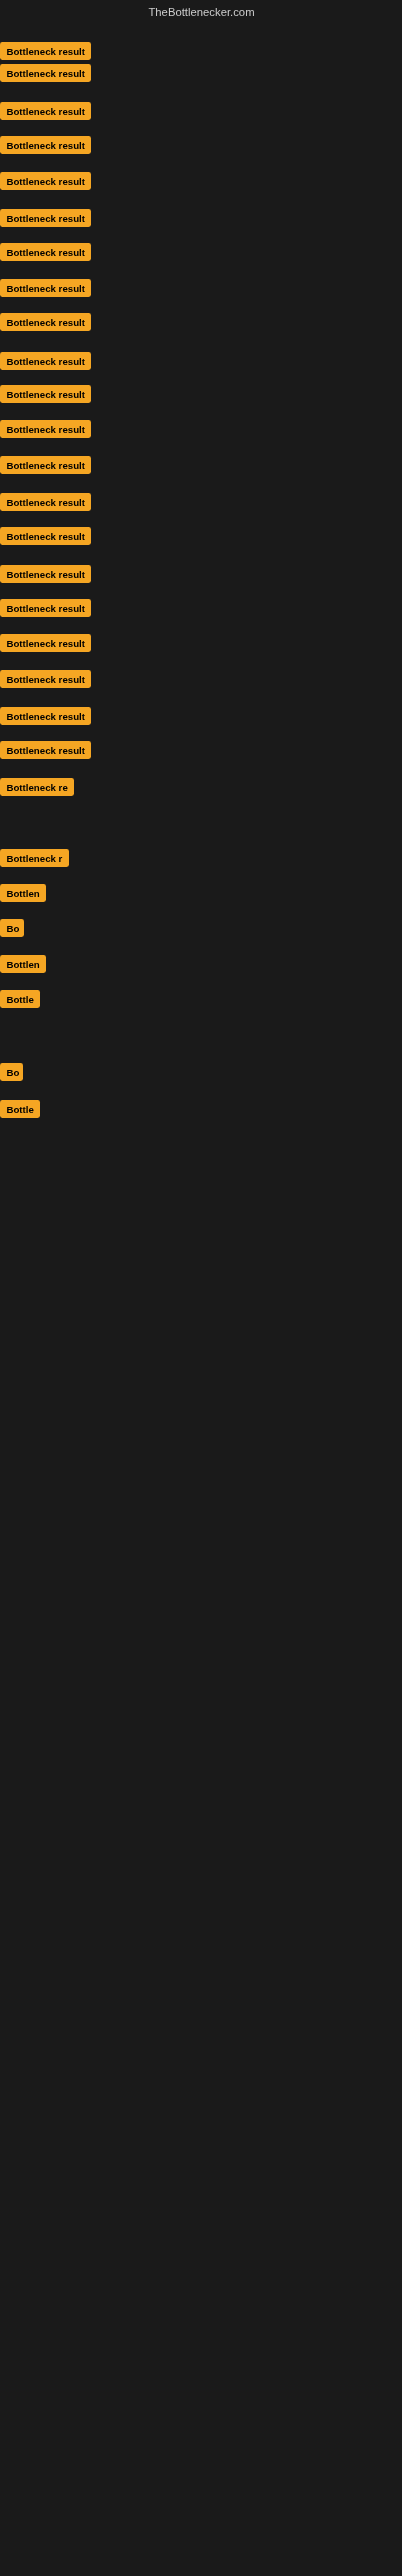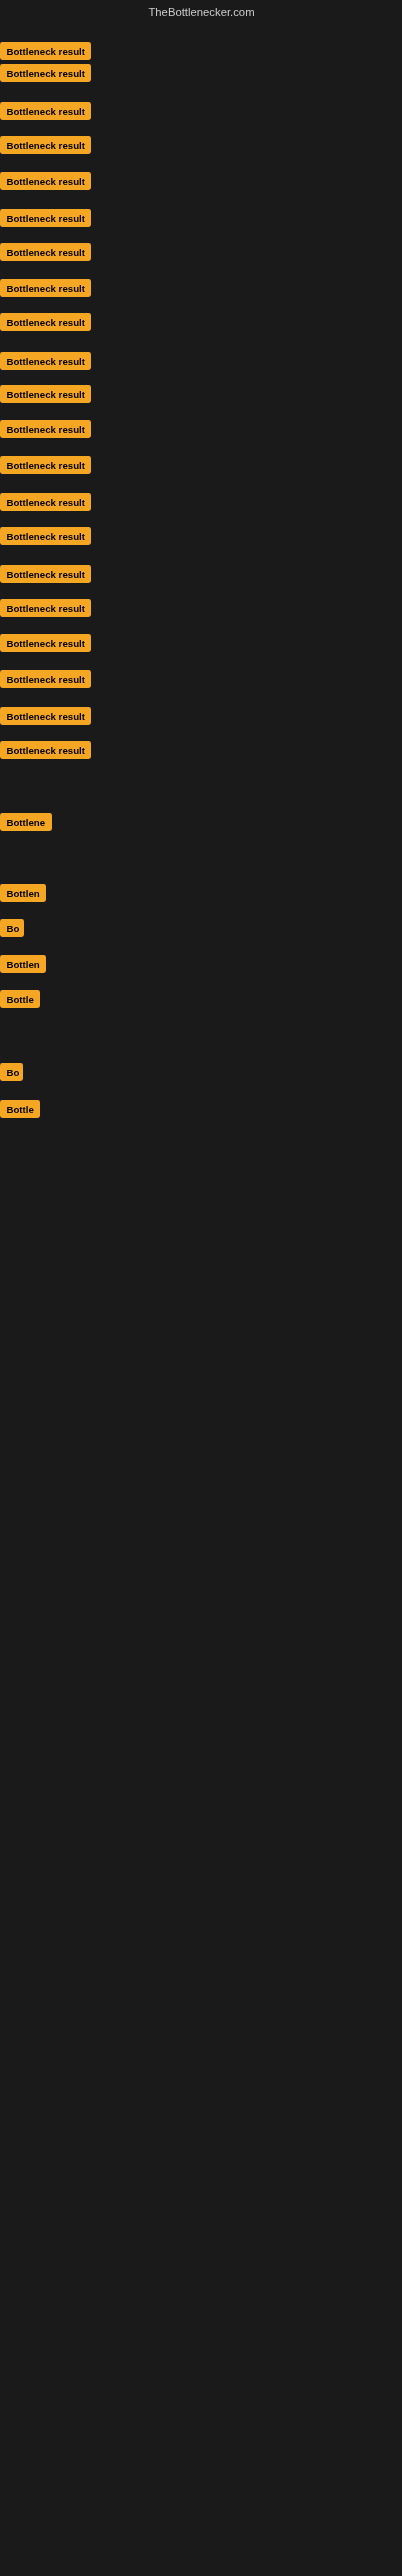--- a/index.html
+++ b/index.html
@@ -59,21 +59,22 @@
       <div style="position: absolute; top: 399px; left: 0px; width: 100%;"><span class="bottleneck-badge" style="max-width: 97px;">Bottleneck result</span></div>
       <div style="position: absolute; top: 435px; left: 0px; width: 100%;"><span class="bottleneck-badge" style="max-width: 97px;">Bottleneck result</span></div>
       <div style="position: absolute; top: 472px; left: 0px; width: 100%;"><span class="bottleneck-badge" style="max-width: 97px;">Bottleneck result</span></div>
       <div style="position: absolute; top: 506px; left: 0px; width: 100%;"><span class="bottleneck-badge" style="max-width: 97px;">Bottleneck result</span></div>
       <div style="position: absolute; top: 544px; left: 0px; width: 100%;"><span class="bottleneck-badge" style="max-width: 97px;">Bottleneck result</span></div>
       <div style="position: absolute; top: 578px; left: 0px; width: 100%;"><span class="bottleneck-badge" style="max-width: 97px;">Bottleneck result</span></div>
       <div style="position: absolute; top: 613px; left: 0px; width: 100%;"><span class="bottleneck-badge" style="max-width: 97px;">Bottleneck result</span></div>
       <div style="position: absolute; top: 649px; left: 0px; width: 100%;"><span class="bottleneck-badge" style="max-width: 97px;">Bottleneck result</span></div>
       <div style="position: absolute; top: 686px; left: 0px; width: 100%;"><span class="bottleneck-badge" style="max-width: 97px;">Bottleneck result</span></div>
       <div style="position: absolute; top: 720px; left: 0px; width: 100%;"><span class="bottleneck-badge" style="max-width: 97px;">Bottleneck result</span></div>
-      <div style="position: absolute; top: 792px; left: 0px; width: 100%;"><span class="bottleneck-badge" style="max-width: 61px;">Bottlene</span></div>
+      <div style="position: absolute; top: 757px; left: 0px; width: 100%;"><span class="bottleneck-badge" style="max-width: 81px;">Bottleneck re</span></div>
+      <div style="position: absolute; top: 828px; left: 0px; width: 100%;"><span class="bottleneck-badge" style="max-width: 74px;">Bottleneck r</span></div>
       <div style="position: absolute; top: 863px; left: 0px; width: 100%;"><span class="bottleneck-badge" style="max-width: 55px;">Bottlen</span></div>
       <div style="position: absolute; top: 898px; left: 0px; width: 100%;"><span class="bottleneck-badge" style="max-width: 24px;">Bo</span></div>
       <div style="position: absolute; top: 934px; left: 0px; width: 100%;"><span class="bottleneck-badge" style="max-width: 55px;">Bottlen</span></div>
       <div style="position: absolute; top: 969px; left: 0px; width: 100%;"><span class="bottleneck-badge" style="max-width: 47px;">Bottle</span></div>
       <div style="position: absolute; top: 1042px; left: 0px; width: 100%;"><span class="bottleneck-badge" style="max-width: 22.5px;">Bo</span></div>
       <div style="position: absolute; top: 1079px; left: 0px; width: 100%;"><span class="bottleneck-badge" style="max-width: 47px;">Bottle</span></div>
     </div>
     <div style="height: 1409px; background-color: rgb(26, 26, 26);"></div>
   </div>
 

